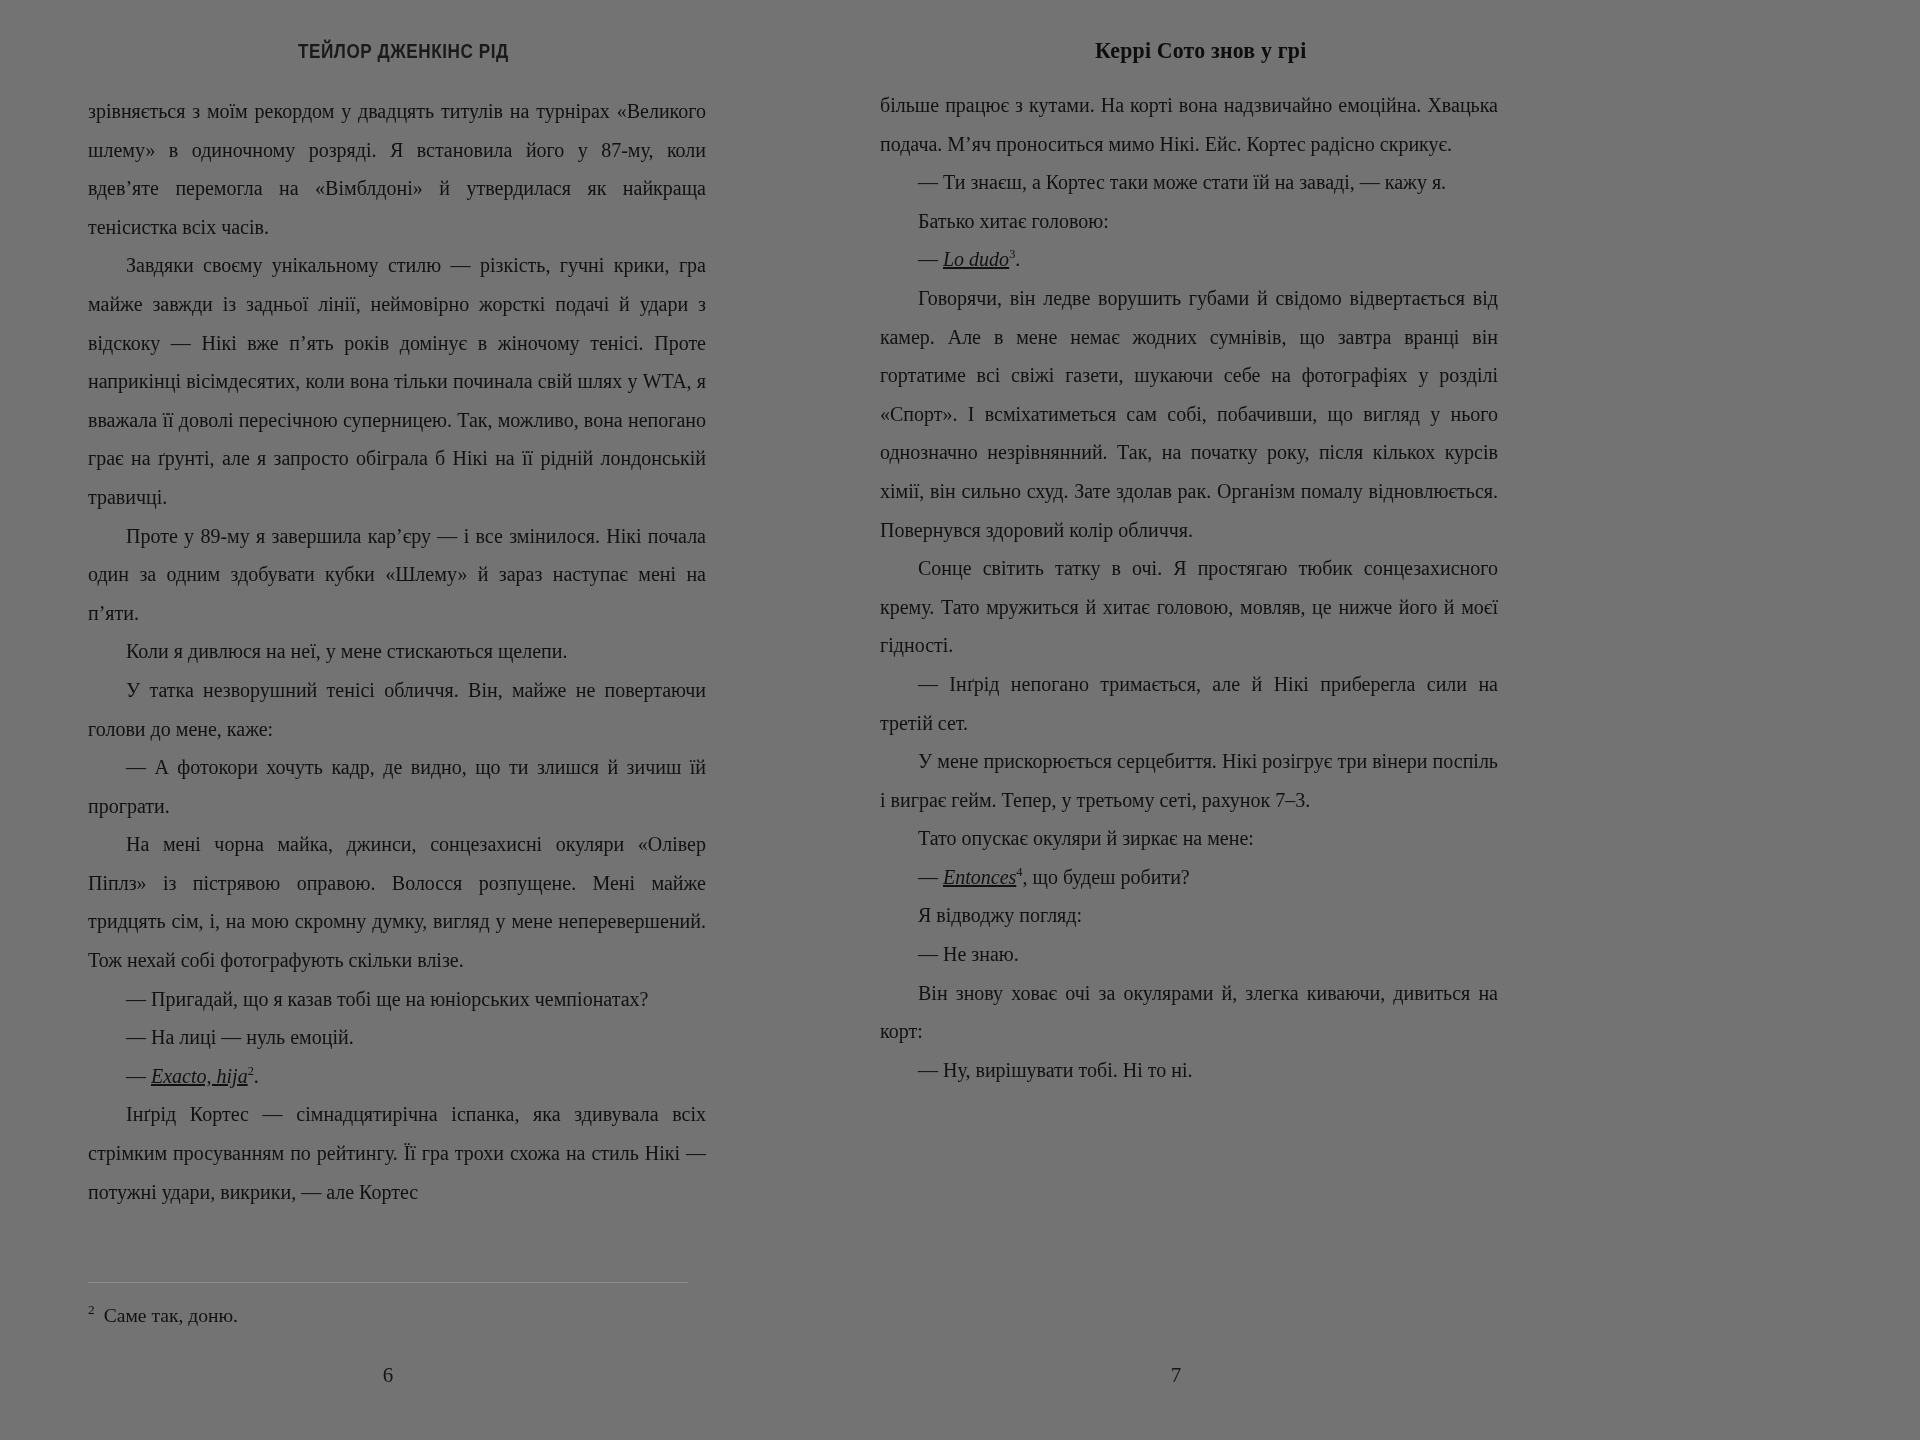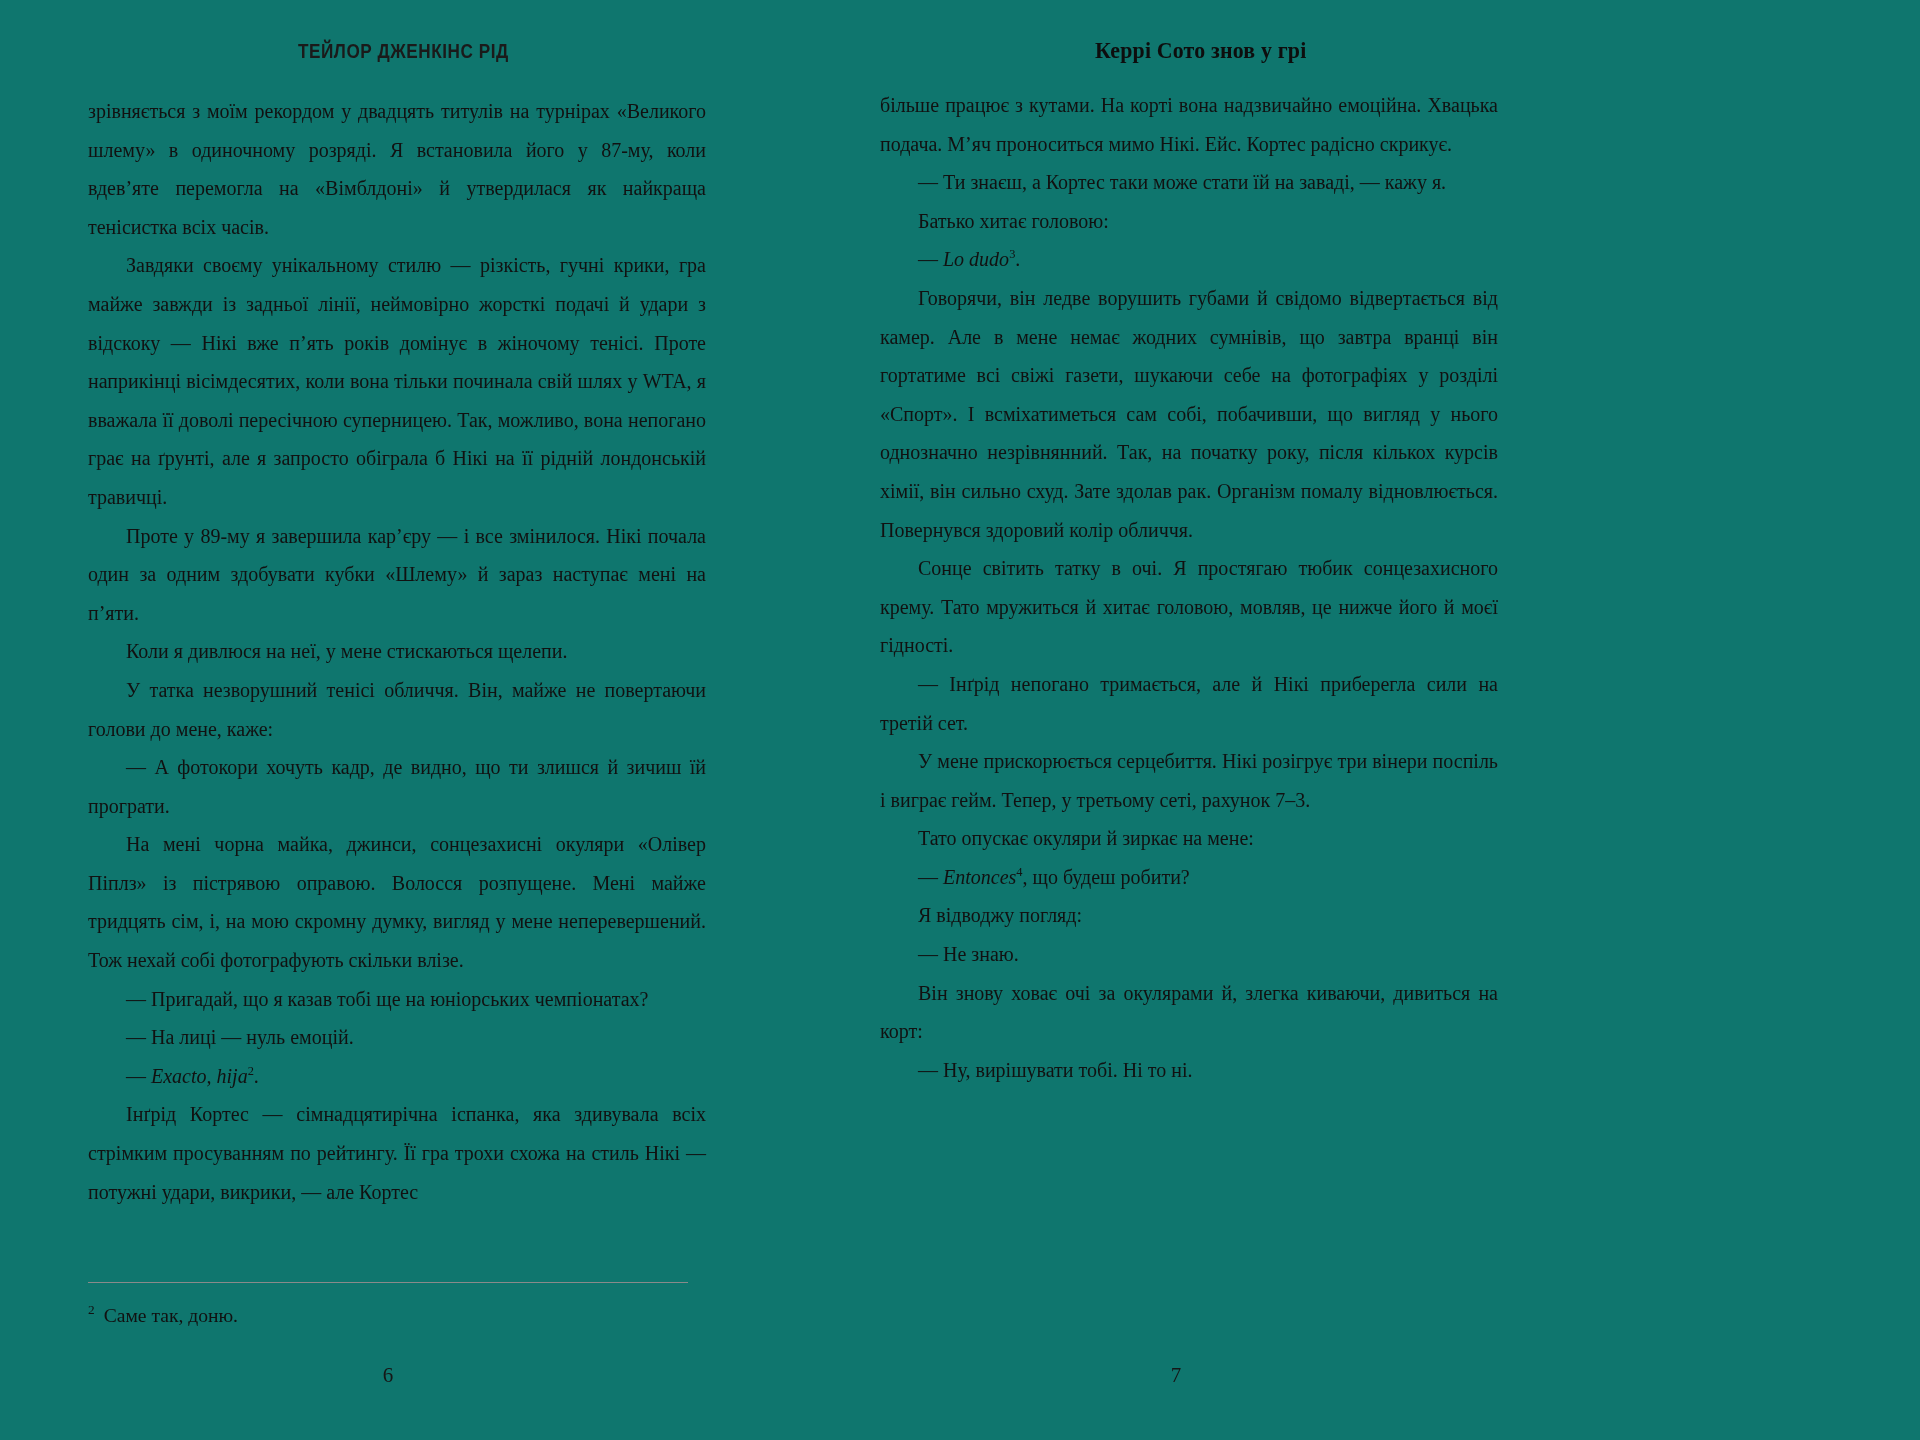--- a/index.html
+++ b/index.html
@@ -6,21 +6,21 @@
   html, body {
     margin: 0;
     padding: 0;
     background: #ffffff;
   }
 
   .page-spread {
     position: relative;
     width: 1920px;
     height: 1440px;
-    background: #0f766e;
+    background: #737373;
     overflow: hidden;
     font-family: "Liberation Serif", "DejaVu Serif", serif;
     color: #101010;
   }
 
   
   .page {
     position: absolute;
     top: 0;
     height: 1440px;
@@ -78,21 +78,21 @@
     margin: 0;
     text-indent: 0;
   }
   .body-text p.indent {
     text-indent: 38px;
   }
   .body-text p.cont {
     text-indent: 0;
   }
 
-  .it { font-style: italic; }
+  .it { font-style: italic; text-decoration: underline; }
 
   sup {
     font-size: 0.62em;
     line-height: 0;
     vertical-align: super;
   }
 
   
   .footnotes {
     position: absolute;

